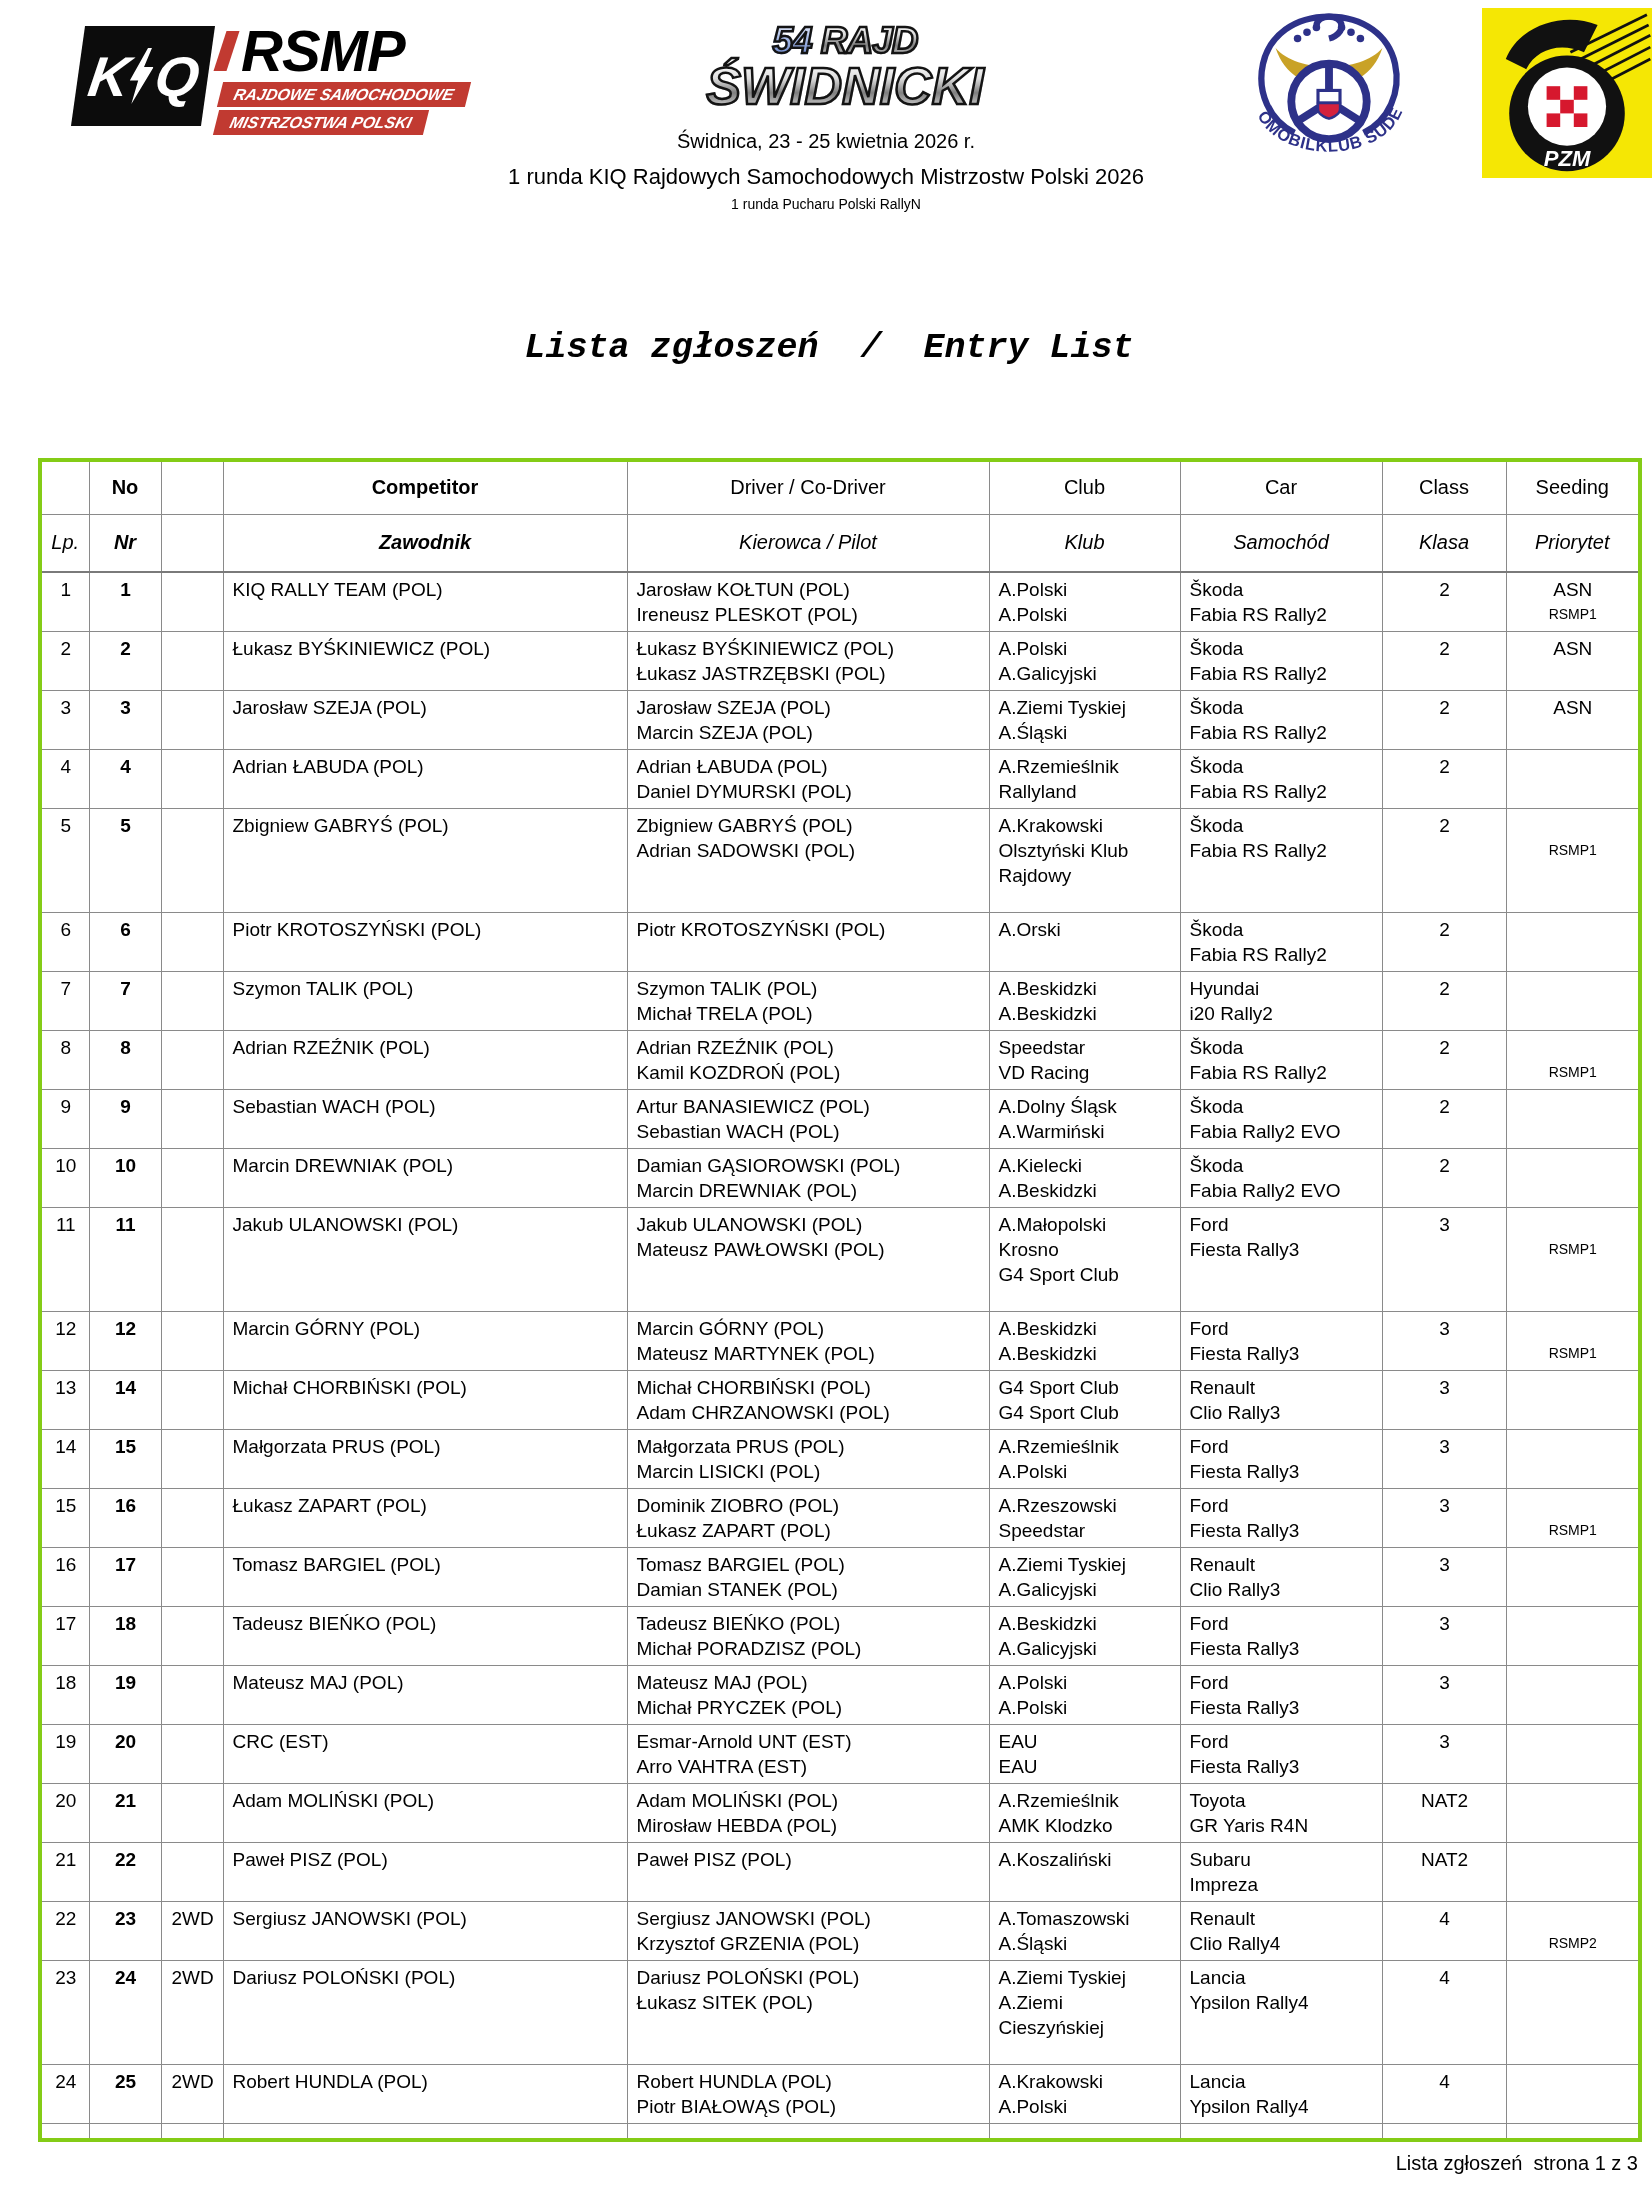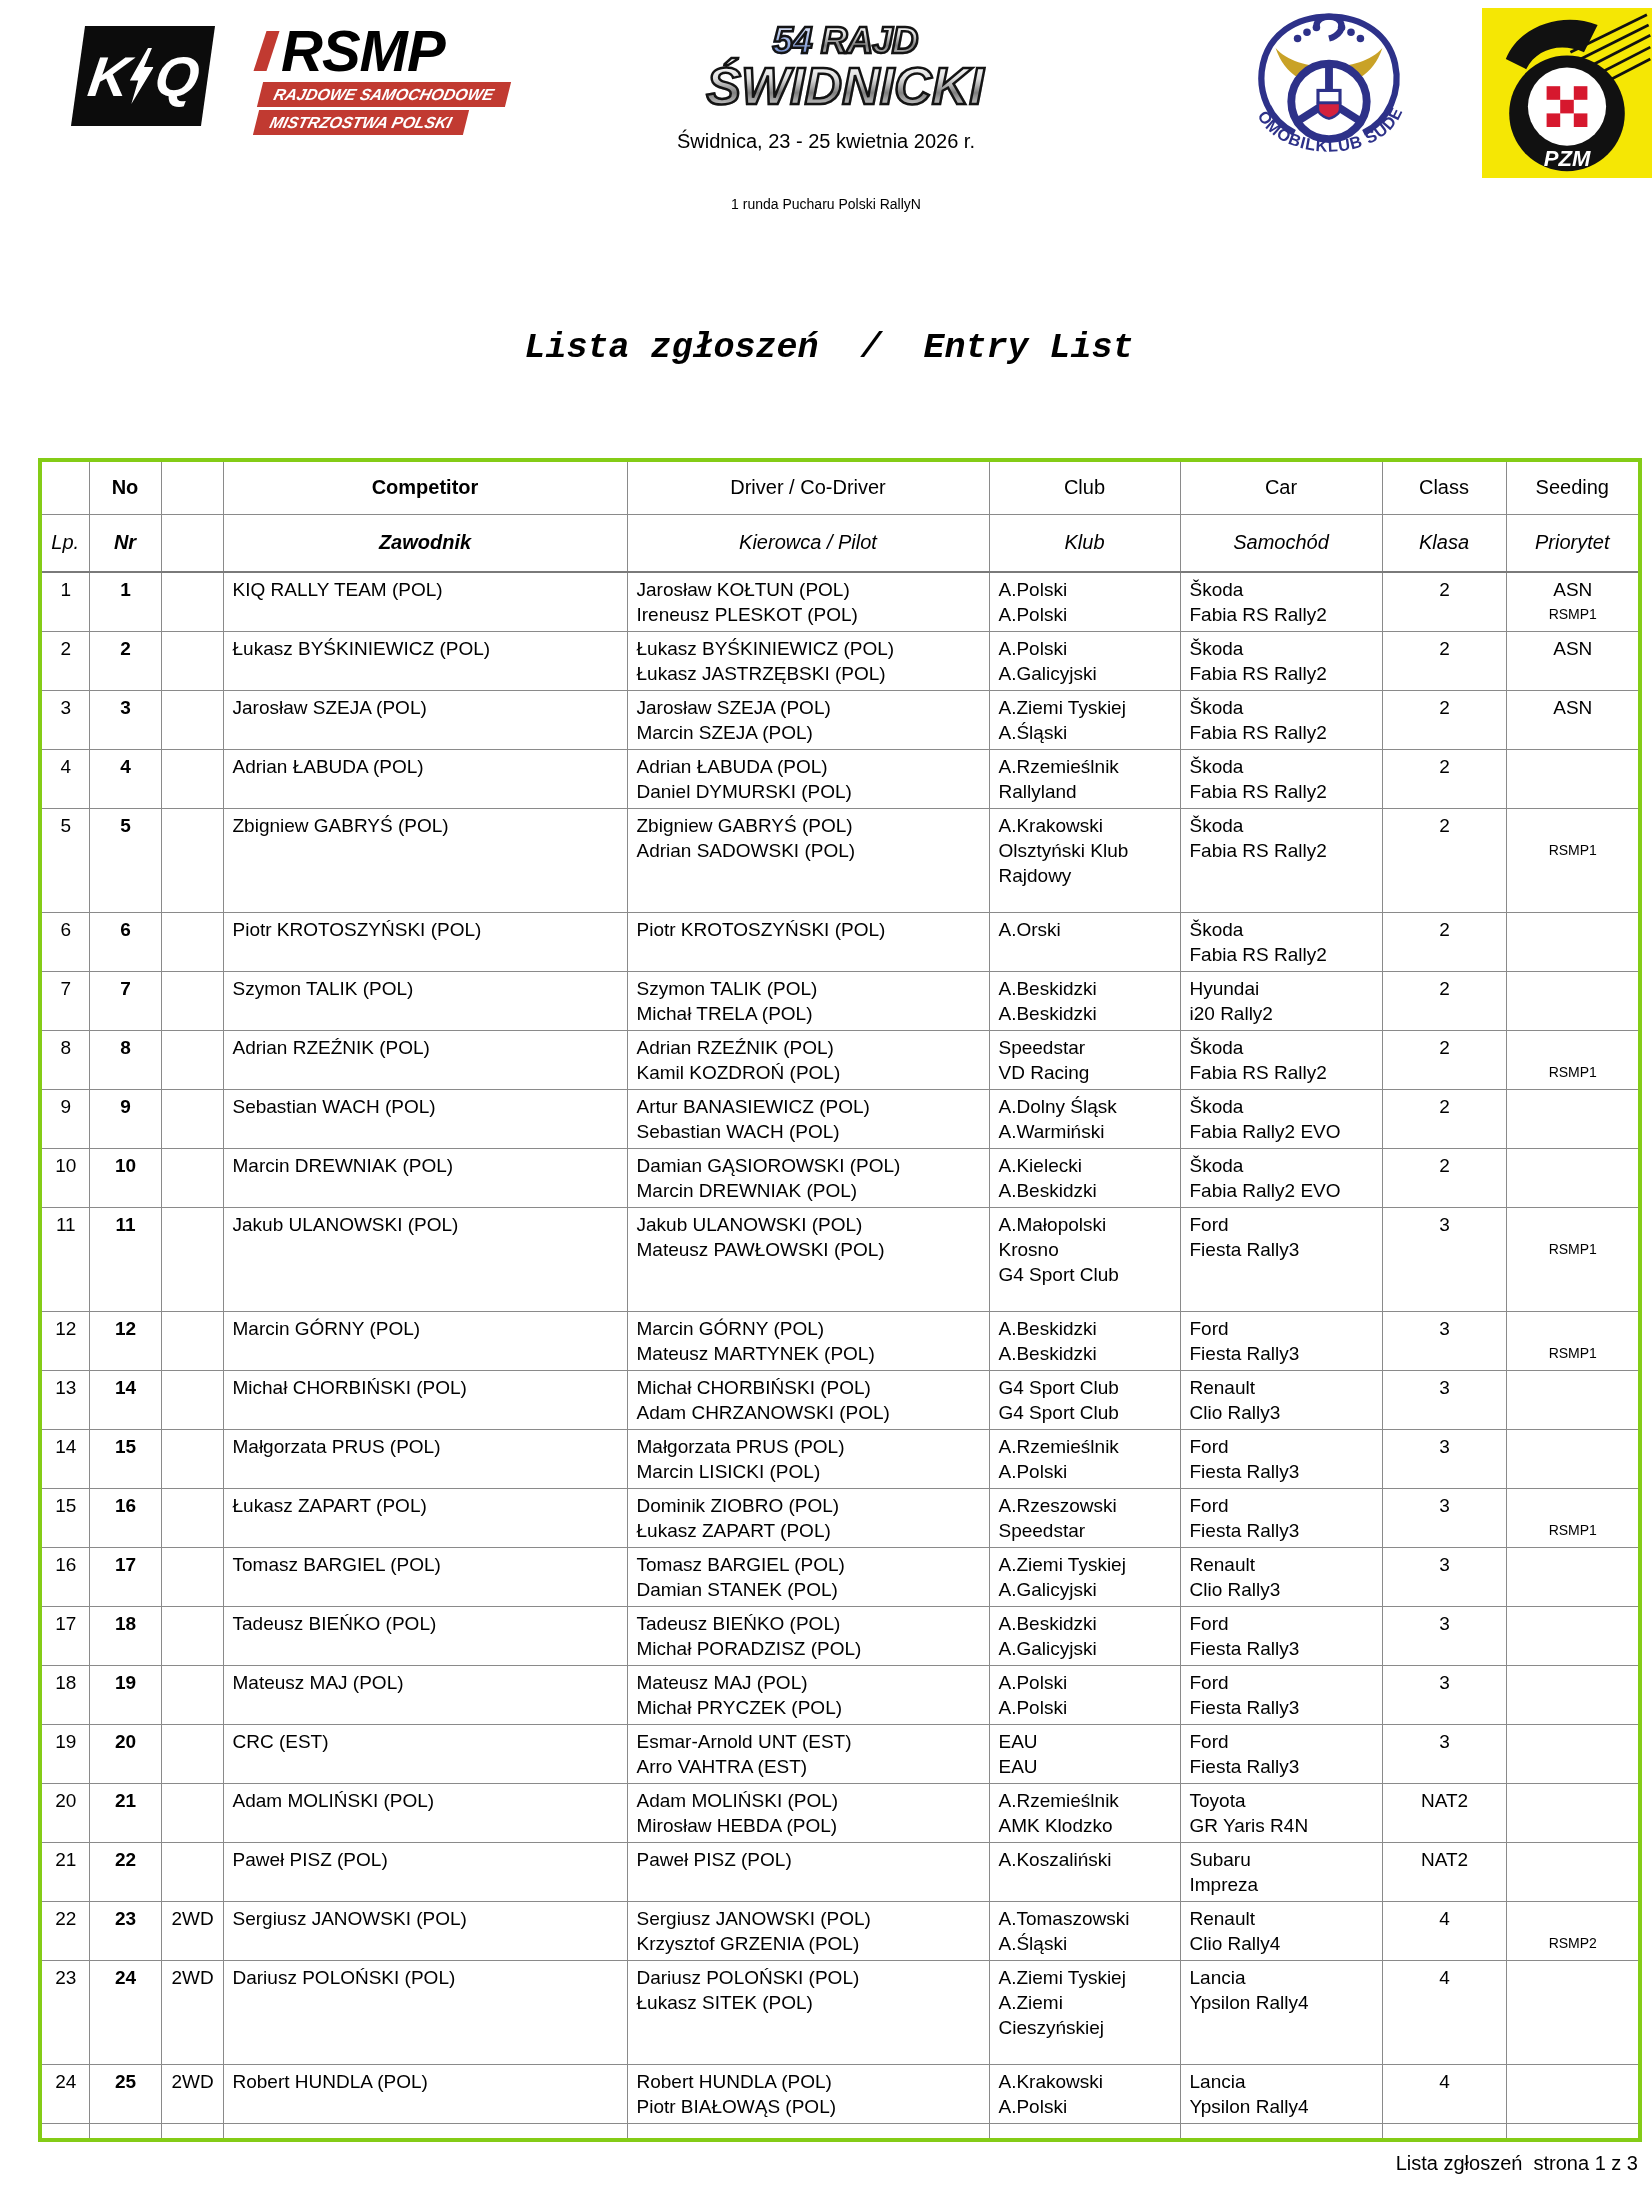--- a/index.html
+++ b/index.html
@@ -6,21 +6,21 @@
   .page{position:relative;width:1652px;height:2210px;background:#fff;
         font-family:"Liberation Sans","DejaVu Sans",sans-serif;color:#000;overflow:hidden;}
 
   
   .kiq-logo{position:absolute;left:78px;top:26px;display:flex;align-items:flex-start;gap:12px;}
   .kiq-box{background:#0c0c0c;width:130px;height:100px;transform:skewX(-8deg);
            display:flex;align-items:center;justify-content:center;
            color:#fff;font-weight:900;font-style:italic;font-size:56px;letter-spacing:-2px;}
   .bolt{width:22px;height:56px;background:#fff;margin:0 3px;
         clip-path:polygon(62% 0,0 58%,38% 58%,22% 100%,100% 34%,56% 34%,80% 0);}
-  .rsmp-col{display:flex;flex-direction:column;margin-left:40px;}
+  .rsmp-col{display:flex;flex-direction:column;}
   .rsmp-word{display:flex;align-items:center;}
   .red-tick{width:13px;height:40px;background:#C13A31;transform:skewX(-18deg);margin-right:8px;}
   .rsmp-text{font-size:58px;font-weight:900;font-style:italic;letter-spacing:-1px;line-height:.85;}
   .band{background:#C13A31;color:#fff;font-weight:700;font-style:italic;font-size:16px;
         line-height:1.2;padding:3px 14px;transform:skewX(-14deg);width:max-content;}
   .band1{margin-top:7px;}
   .band2{margin-top:3px;margin-left:-4px;}
 
   .rajd-logo{position:absolute;left:660px;top:22px;width:370px;text-align:center;
              font-weight:900;font-style:italic;}
@@ -148,20 +148,21 @@
           <rect x="46" y="54" width="8" height="8"></rect>
           <rect x="38" y="62" width="8" height="8"></rect>
           <rect x="54" y="62" width="8" height="8"></rect>
         </g>
         <text x="50" y="93" text-anchor="middle" font-size="13" font-weight="bold" font-style="italic" fill="#ffffff" font-family="Liberation Sans, DejaVu Sans, sans-serif">PZM</text>
       </svg>
     </div>
   </div>
 
   <div class="date-line">Świdnica, 23 - 25 kwietnia 2026 r.</div>
+  <div class="round1">1 runda KIQ Rajdowych Samochodowych Mistrzostw Polski 2026</div>
   <div class="round2">1 runda Pucharu Polski RallyN</div>
   <div class="page-title">Lista zgłoszeń  /  Entry List</div>
 
   <table class="entry-table">
     <colgroup>
       <col style="width:49px">
         <col style="width:72px">
         <col style="width:62px">
       <col style="width:404px">
         <col style="width:362px">

